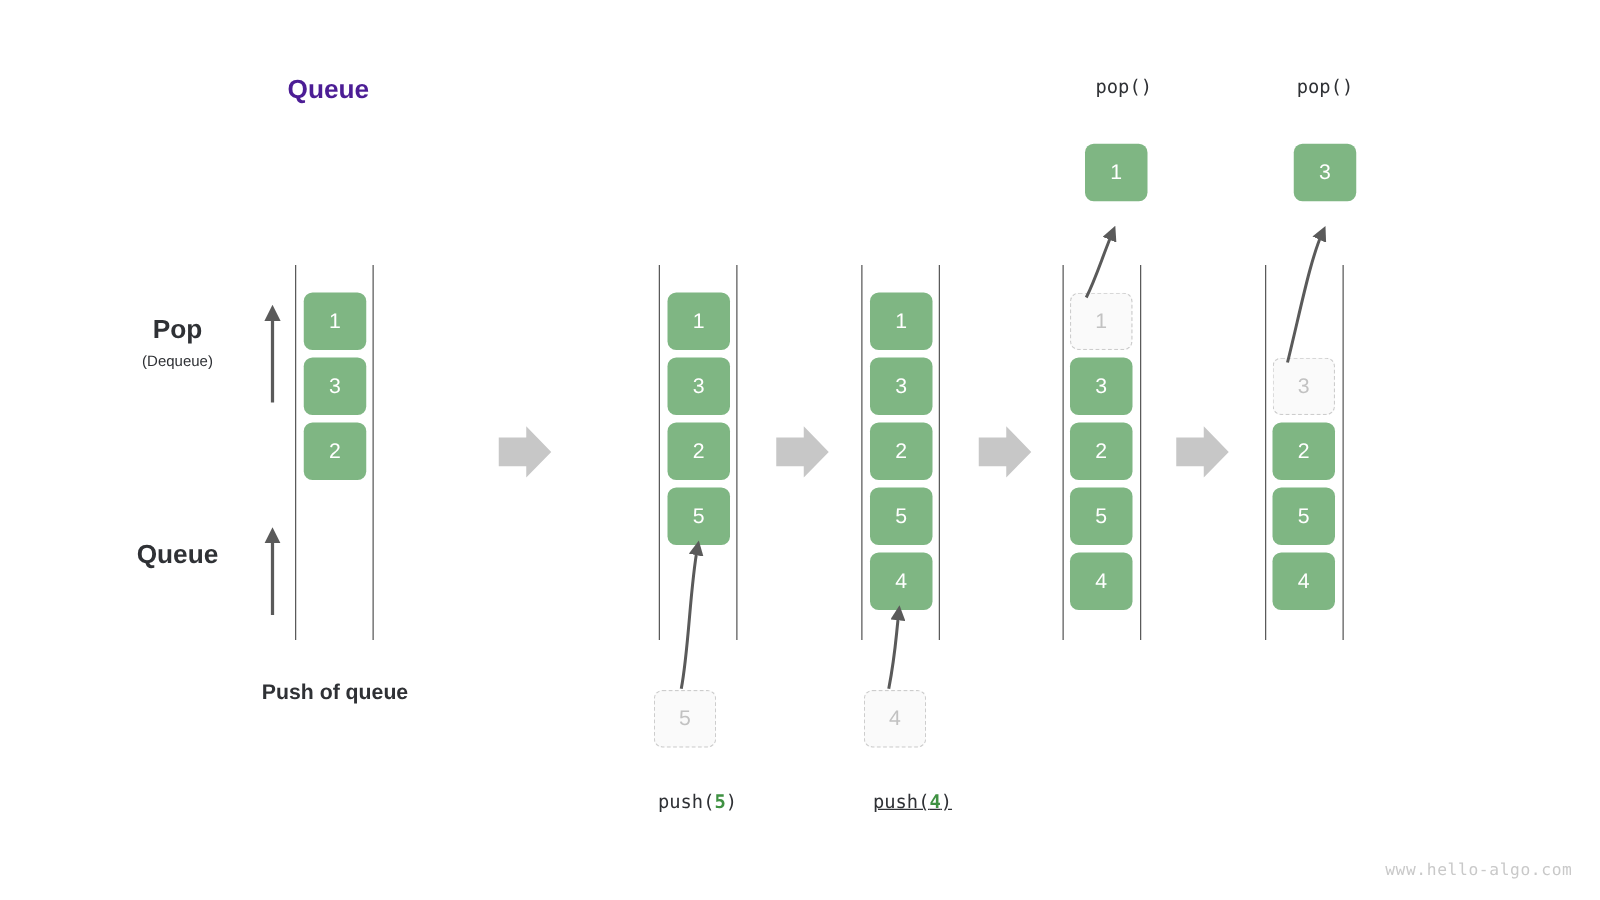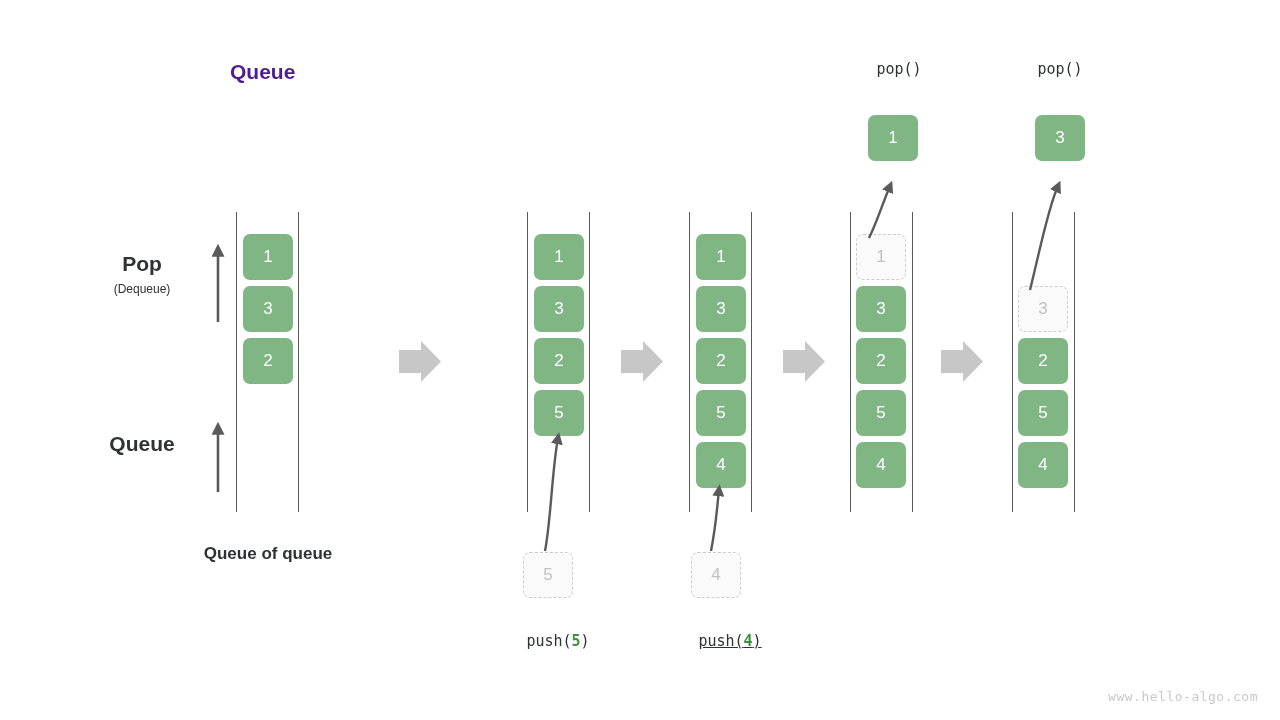--- a/index.html
+++ b/index.html
@@ -59,21 +59,21 @@
   
   svg.overlay { position:absolute; left:0; top:0; width:1280px; height:720px; }
 </style>
 </head>
 <body>
 
 <div class="stage">
 
   <div class="lbl title-queue">Queue</div>
 
-  <div class="lbl rear-lbl">Queue of queue</div>
+  <div class="lbl rear-lbl">Push of queue</div>
 
   <div class="lbl side-lbl side-pop">
     <div class="big">Pop</div>
     <div class="small">(Dequeue)</div>
   </div>
 
   <div class="lbl side-lbl side-push">
     <div class="big">Queue</div>
   </div>
 

